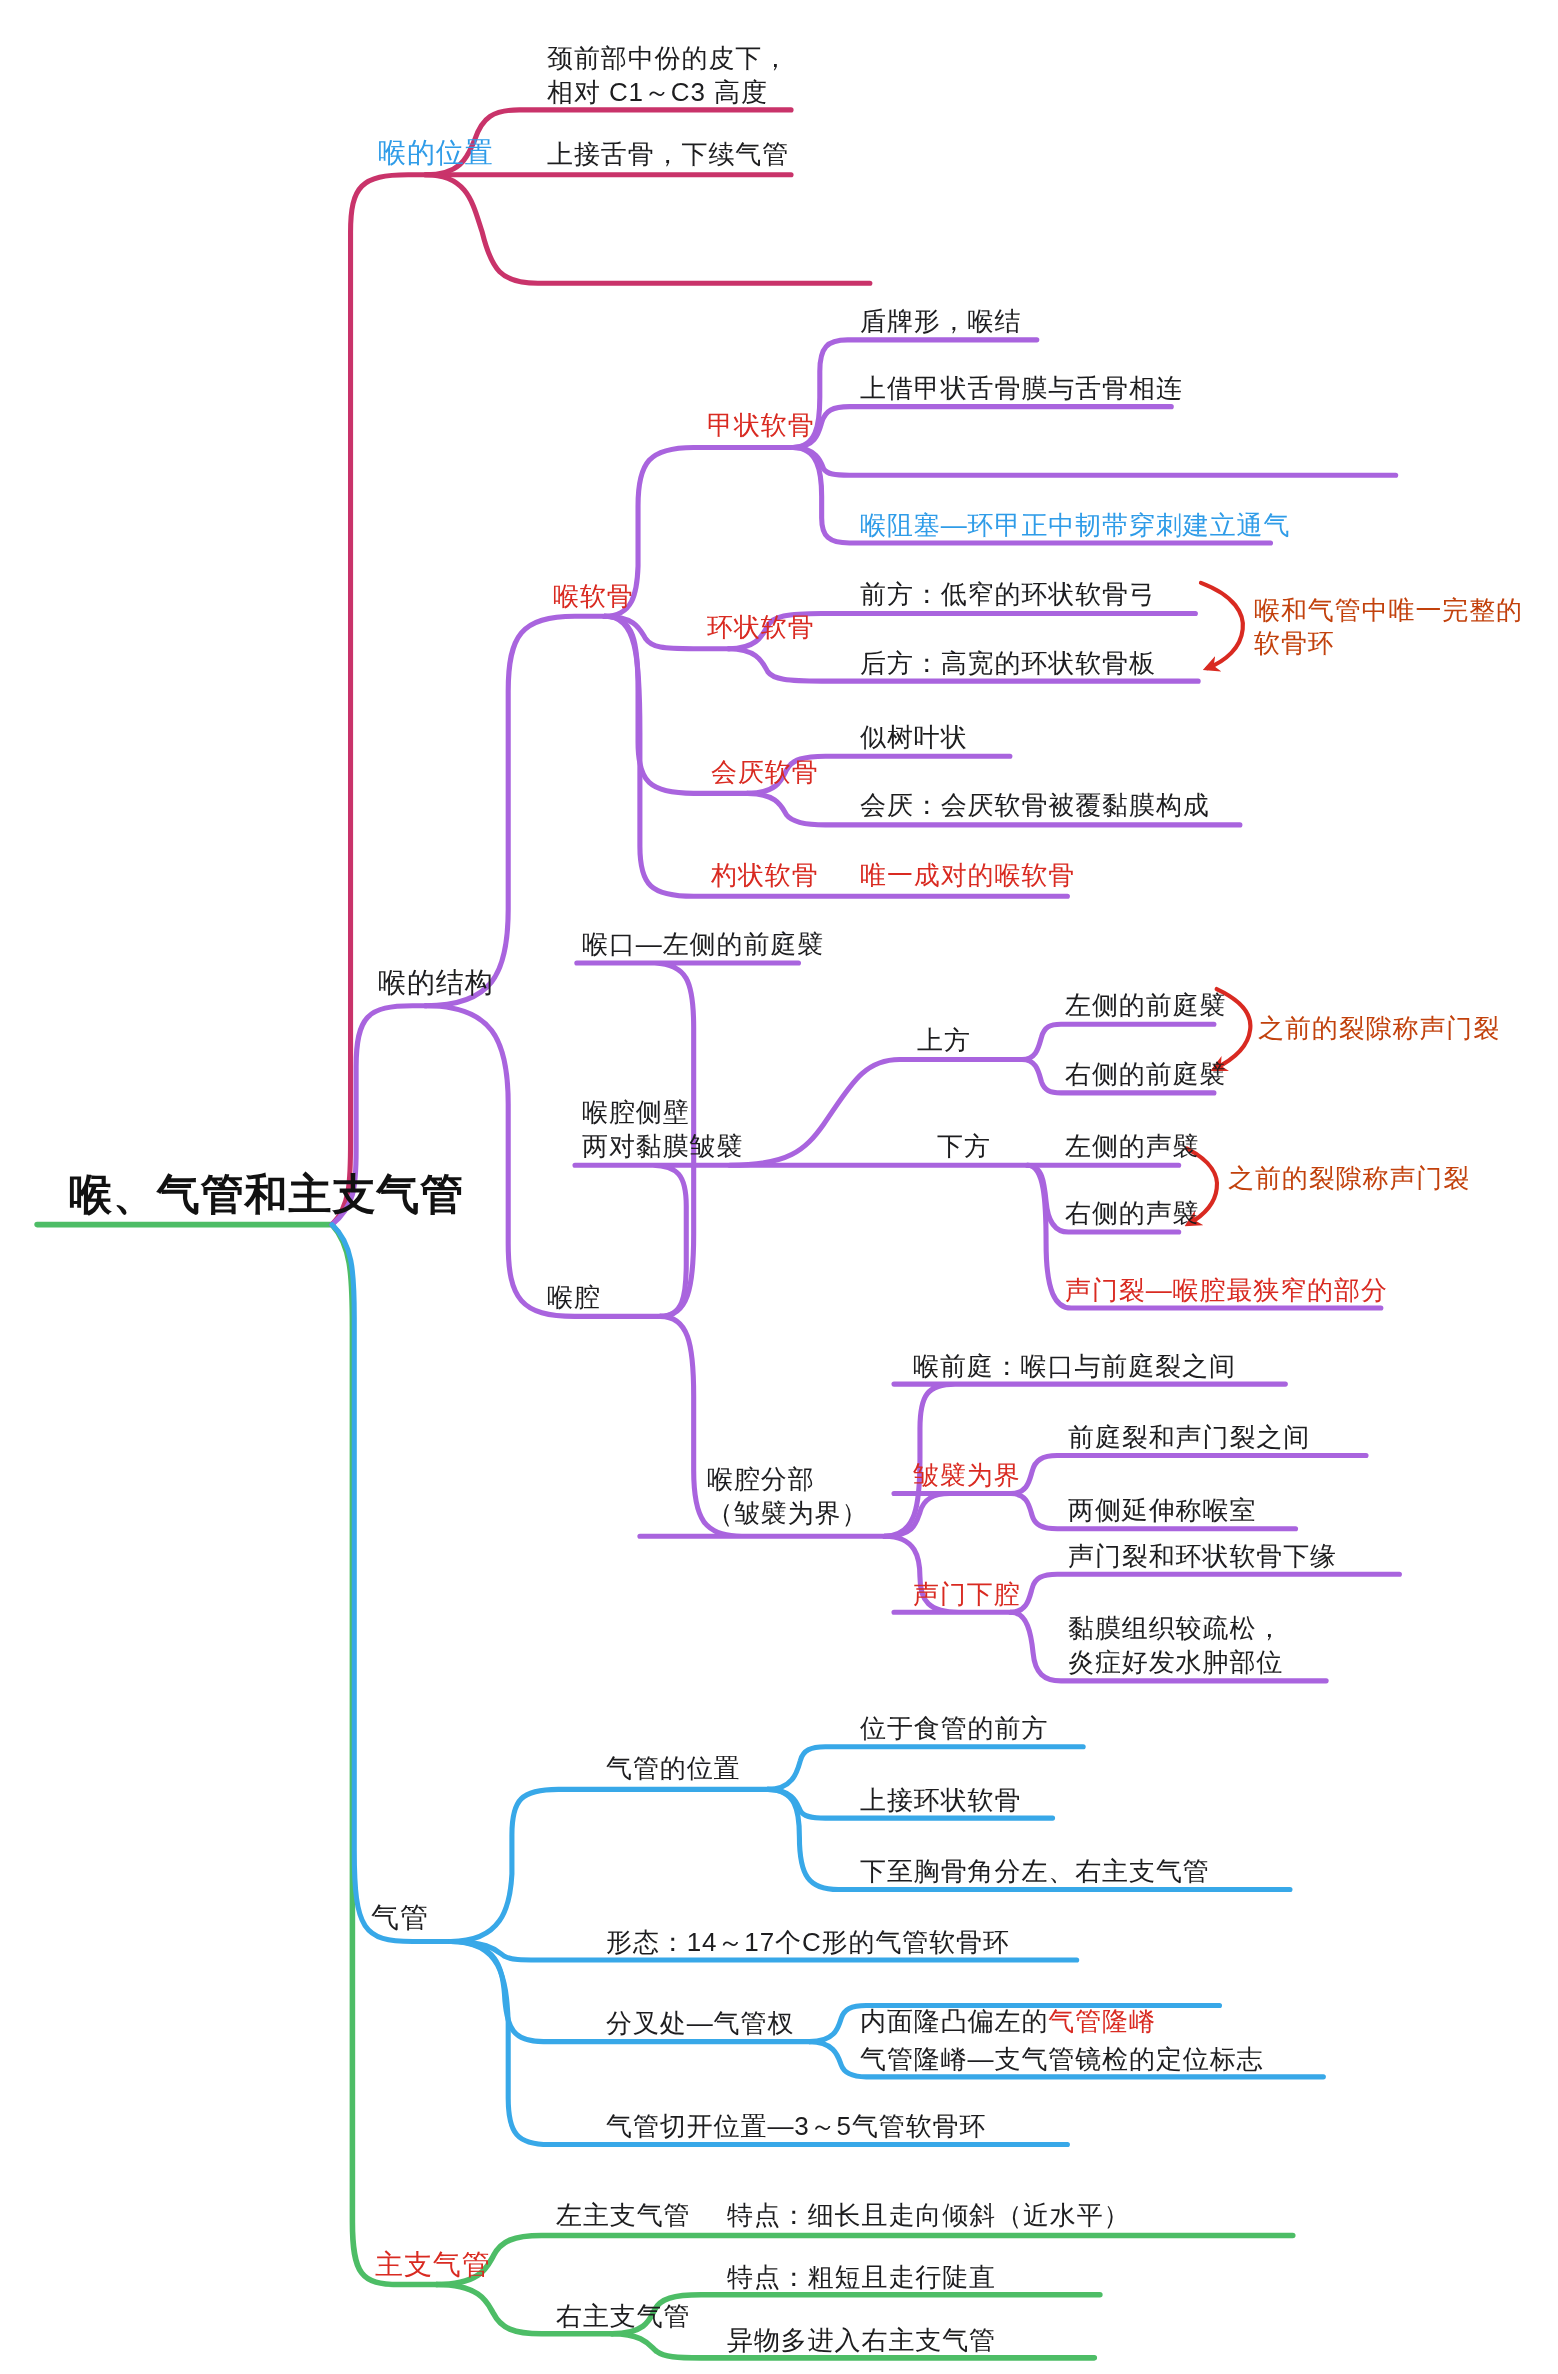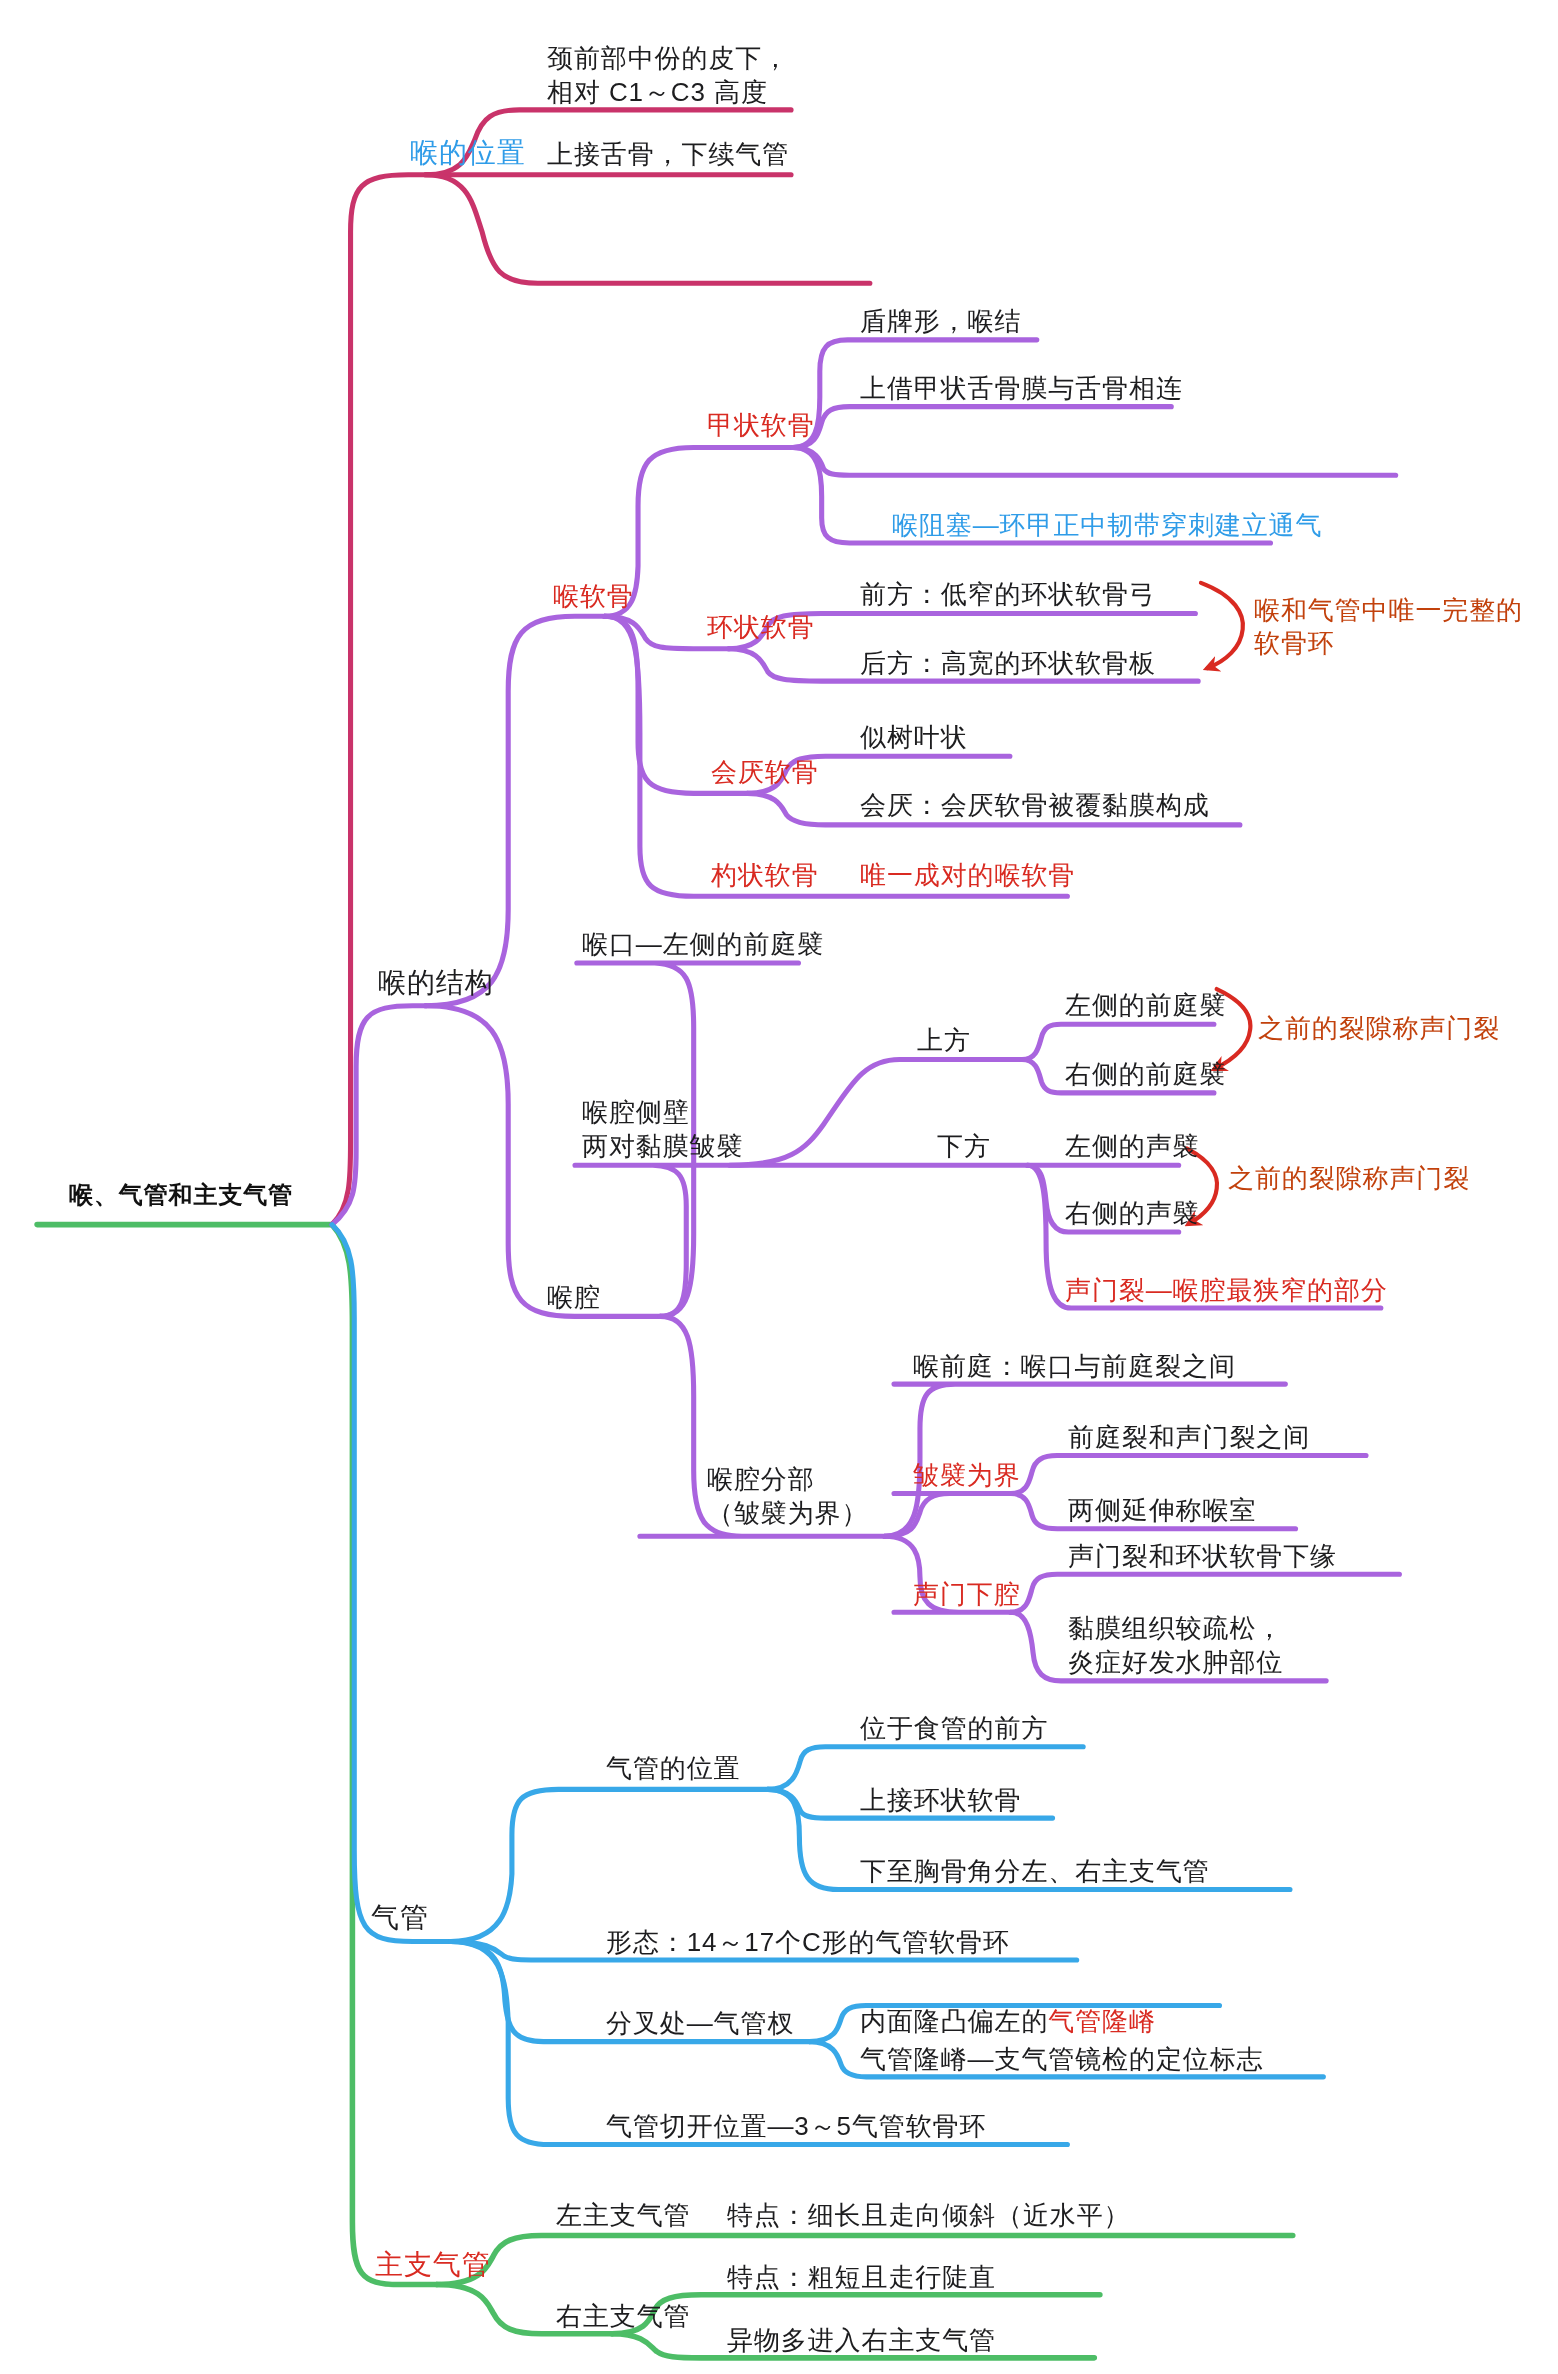--- a/index.html
+++ b/index.html
@@ -2,23 +2,23 @@
 <html style="font-size:15px"><head>
 <meta charset="utf-8">
 <style>
   html,body{margin:0;padding:0;background:#ffffff;}
   #canvas{position:relative;width:1558px;height:2375px;background:#ffffff;overflow:hidden;
           font-family:"Liberation Sans", sans-serif;}
   #wires{position:absolute;left:0;top:0;width:1558px;height:2375px;}
   .node{position:absolute;font-size:26px;line-height:34px;color:#1d1d1f;
         white-space:pre-line;letter-spacing:0.9px;}
   .l1{font-size:28px;line-height:36px;}
-  .root{font-size:24px;line-height:41px;font-weight:bold;color:#111;padding-left:26px;}
+  .root{font-size:43px;line-height:41px;font-weight:bold;color:#111;padding-left:26px;}
   .red{color:#d92a21;}
-  .blue{color:#2f9ce8;margin-left:32px;}
+  .blue{color:#2f9ce8;}
   .note{color:#c2410c;}
 </style>
 </head>
 <body>
 
 <div id="canvas">
 
   <svg id="wires" viewBox="0 0 1680 2560" xmlns="http://www.w3.org/2000/svg">
     <defs>
       <marker id="arrowhead" viewBox="0 0 10 10" refX="7" refY="5" markerWidth="4" markerHeight="4" orient="auto">

